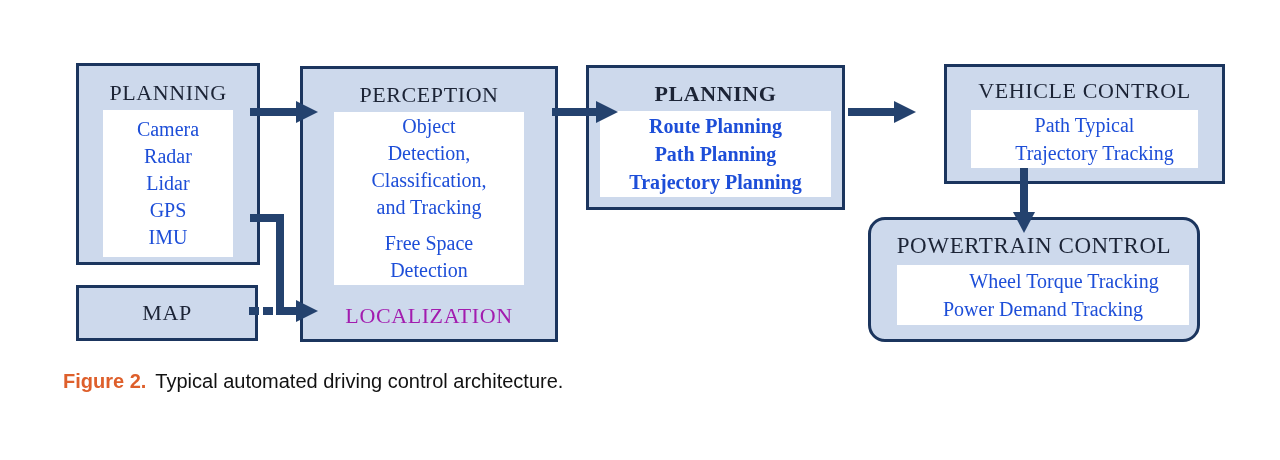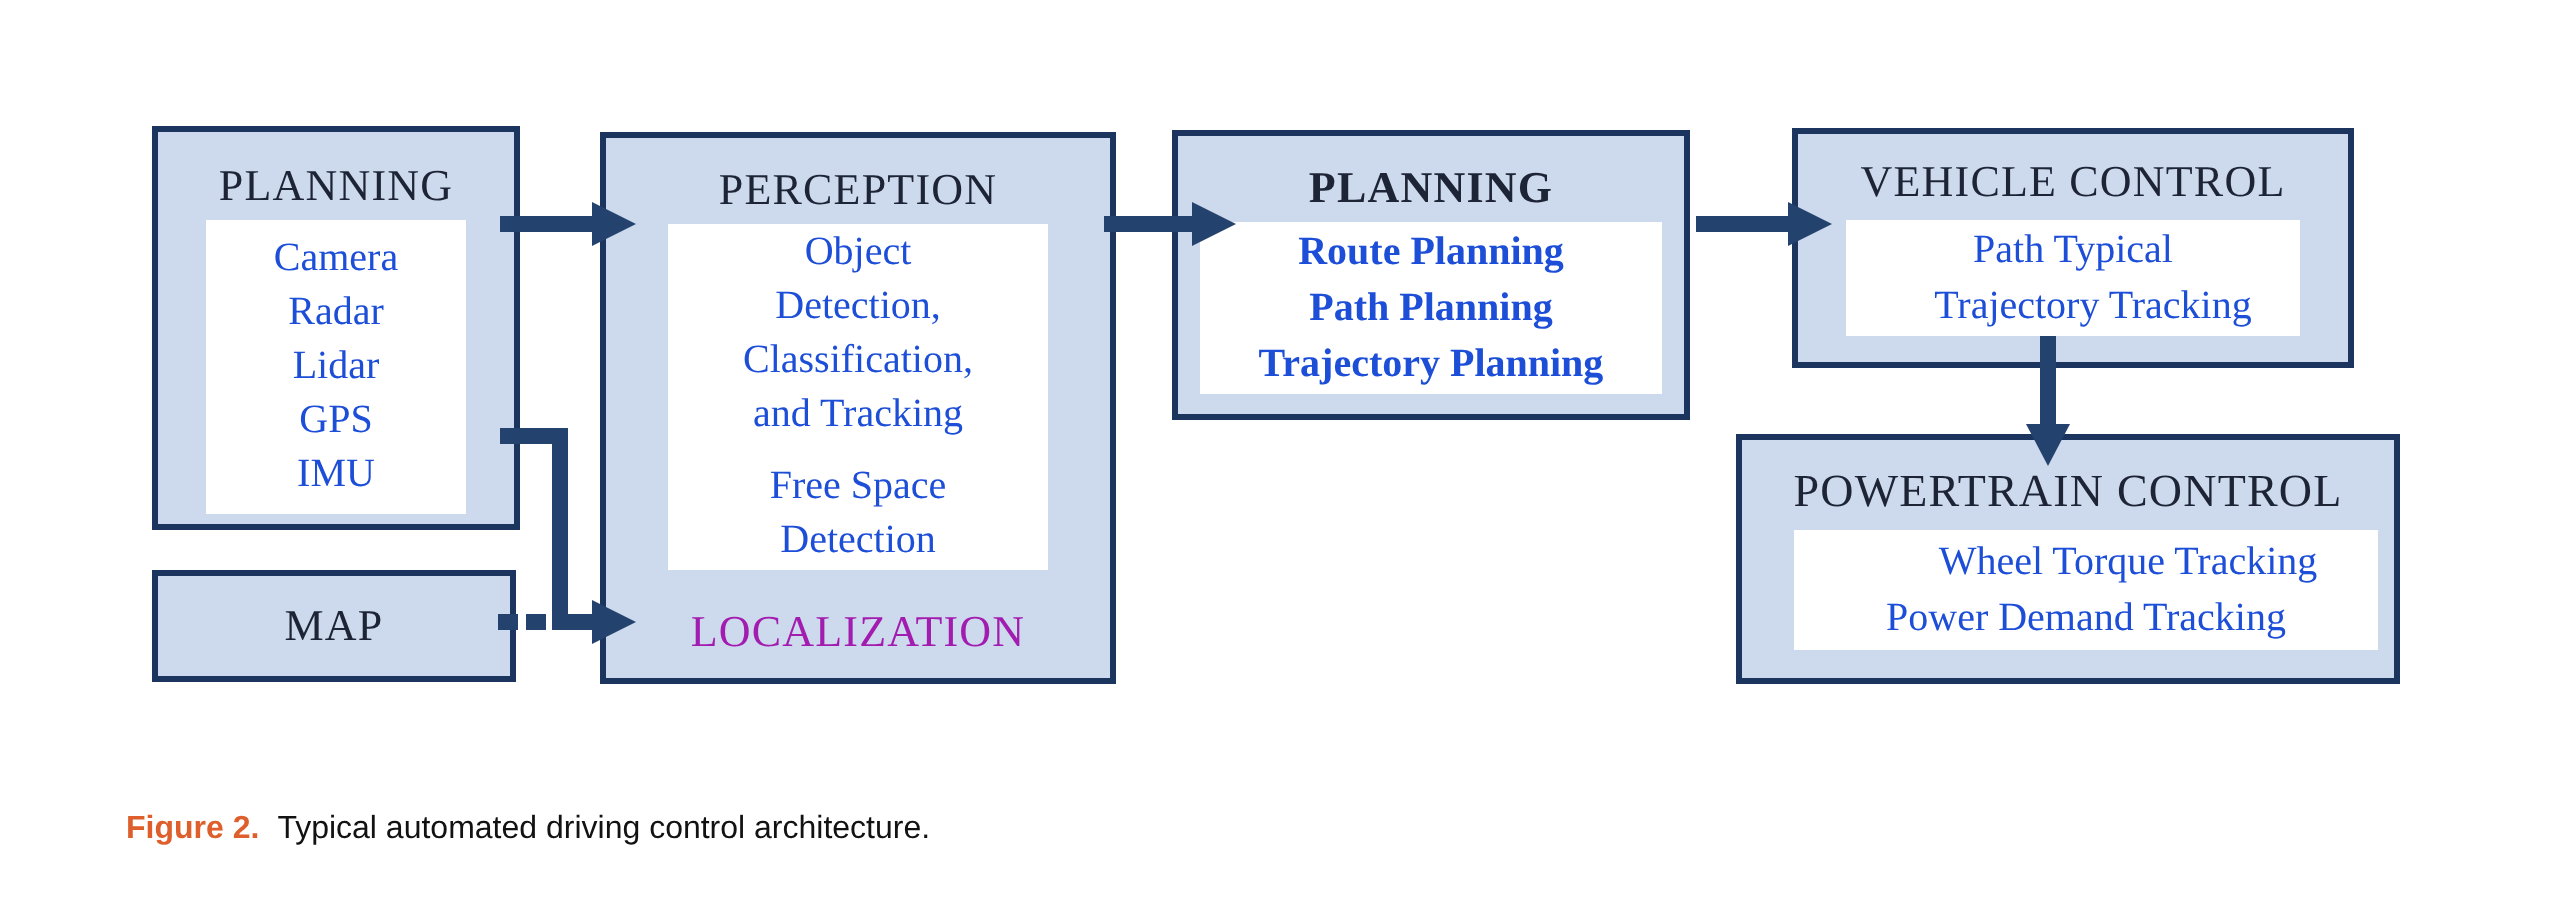--- a/index.html
+++ b/index.html
@@ -36,22 +36,22 @@
     border-top:11px solid transparent;border-bottom:11px solid transparent;
     border-left:22px solid var(--arrow,#24426e);
   }
   .head-down{
     position:absolute;width:0;height:0;
     border-left:11px solid transparent;border-right:11px solid transparent;
     border-top:21px solid var(--arrow,#24426e);
   }
   .dash{position:absolute;height:8px;background:var(--arrow,#24426e);}
   .caption{
-    position:absolute;left:63px;top:400px;
-    font-family:"Liberation Sans", sans-serif;font-size:16px;line-height:30px;color:#121212;
+    position:absolute;left:63px;top:366px;
+    font-family:"Liberation Sans", sans-serif;font-size:20px;line-height:30px;color:#121212;
     white-space:nowrap;
   }
   .caption .fig-label{color:var(--caption-accent,#de5f2b);font-weight:bold;margin-right:9px;}
 </style>
 </head>
 <body>
 
 <div class="canvas">
 
   <div class="block" style="left:76px;top:63px;width:184px;height:202px;">
@@ -85,29 +85,29 @@
 
   <div class="block" style="left:586px;top:65px;width:259px;height:145px;font-weight:bold;">
     <div class="block-title" style="top:13px;">PLANNING</div>
     <div class="panel" style="left:11px;top:43px;width:231px;height:86px;">
       <div class="line" style="line-height:28px;">Route Planning</div>
       <div class="line" style="line-height:28px;">Path Planning</div>
       <div class="line" style="line-height:28px;">Trajectory Planning</div>
     </div>
   </div>
 
-  <div class="block" style="left:896px;top:64px;width:281px;height:120px;">
+  <div class="block" style="left:944px;top:64px;width:281px;height:120px;">
     <div class="block-title" style="top:11px;">VEHICLE CONTROL</div>
     <div class="panel" style="left:24px;top:43px;width:227px;height:58px;">
       <div class="line" style="line-height:28px;">Path Typical</div>
       <div class="line" style="line-height:28px;margin-left:20px;">Trajectory Tracking</div>
     </div>
   </div>
 
-  <div class="block" style="left:868px;top:217px;width:332px;height:125px;">
+  <div class="block" style="left:868px;top:217px;width:332px;height:125px;border-radius:17px;">
     <div class="block-title" style="top:13px;font-size:23px;">POWERTRAIN CONTROL</div>
     <div class="panel" style="left:26px;top:45px;width:292px;height:60px;">
       <div class="line" style="line-height:28px;padding-left:42px;">Wheel Torque Tracking</div>
       <div class="line" style="line-height:28px;">Power Demand Tracking</div>
     </div>
   </div>
 
   <div>
     <div class="stem" style="left:250px;top:108px;width:48px;height:8px;"></div>
     <div class="head-right" style="left:296px;top:101px;"></div>

